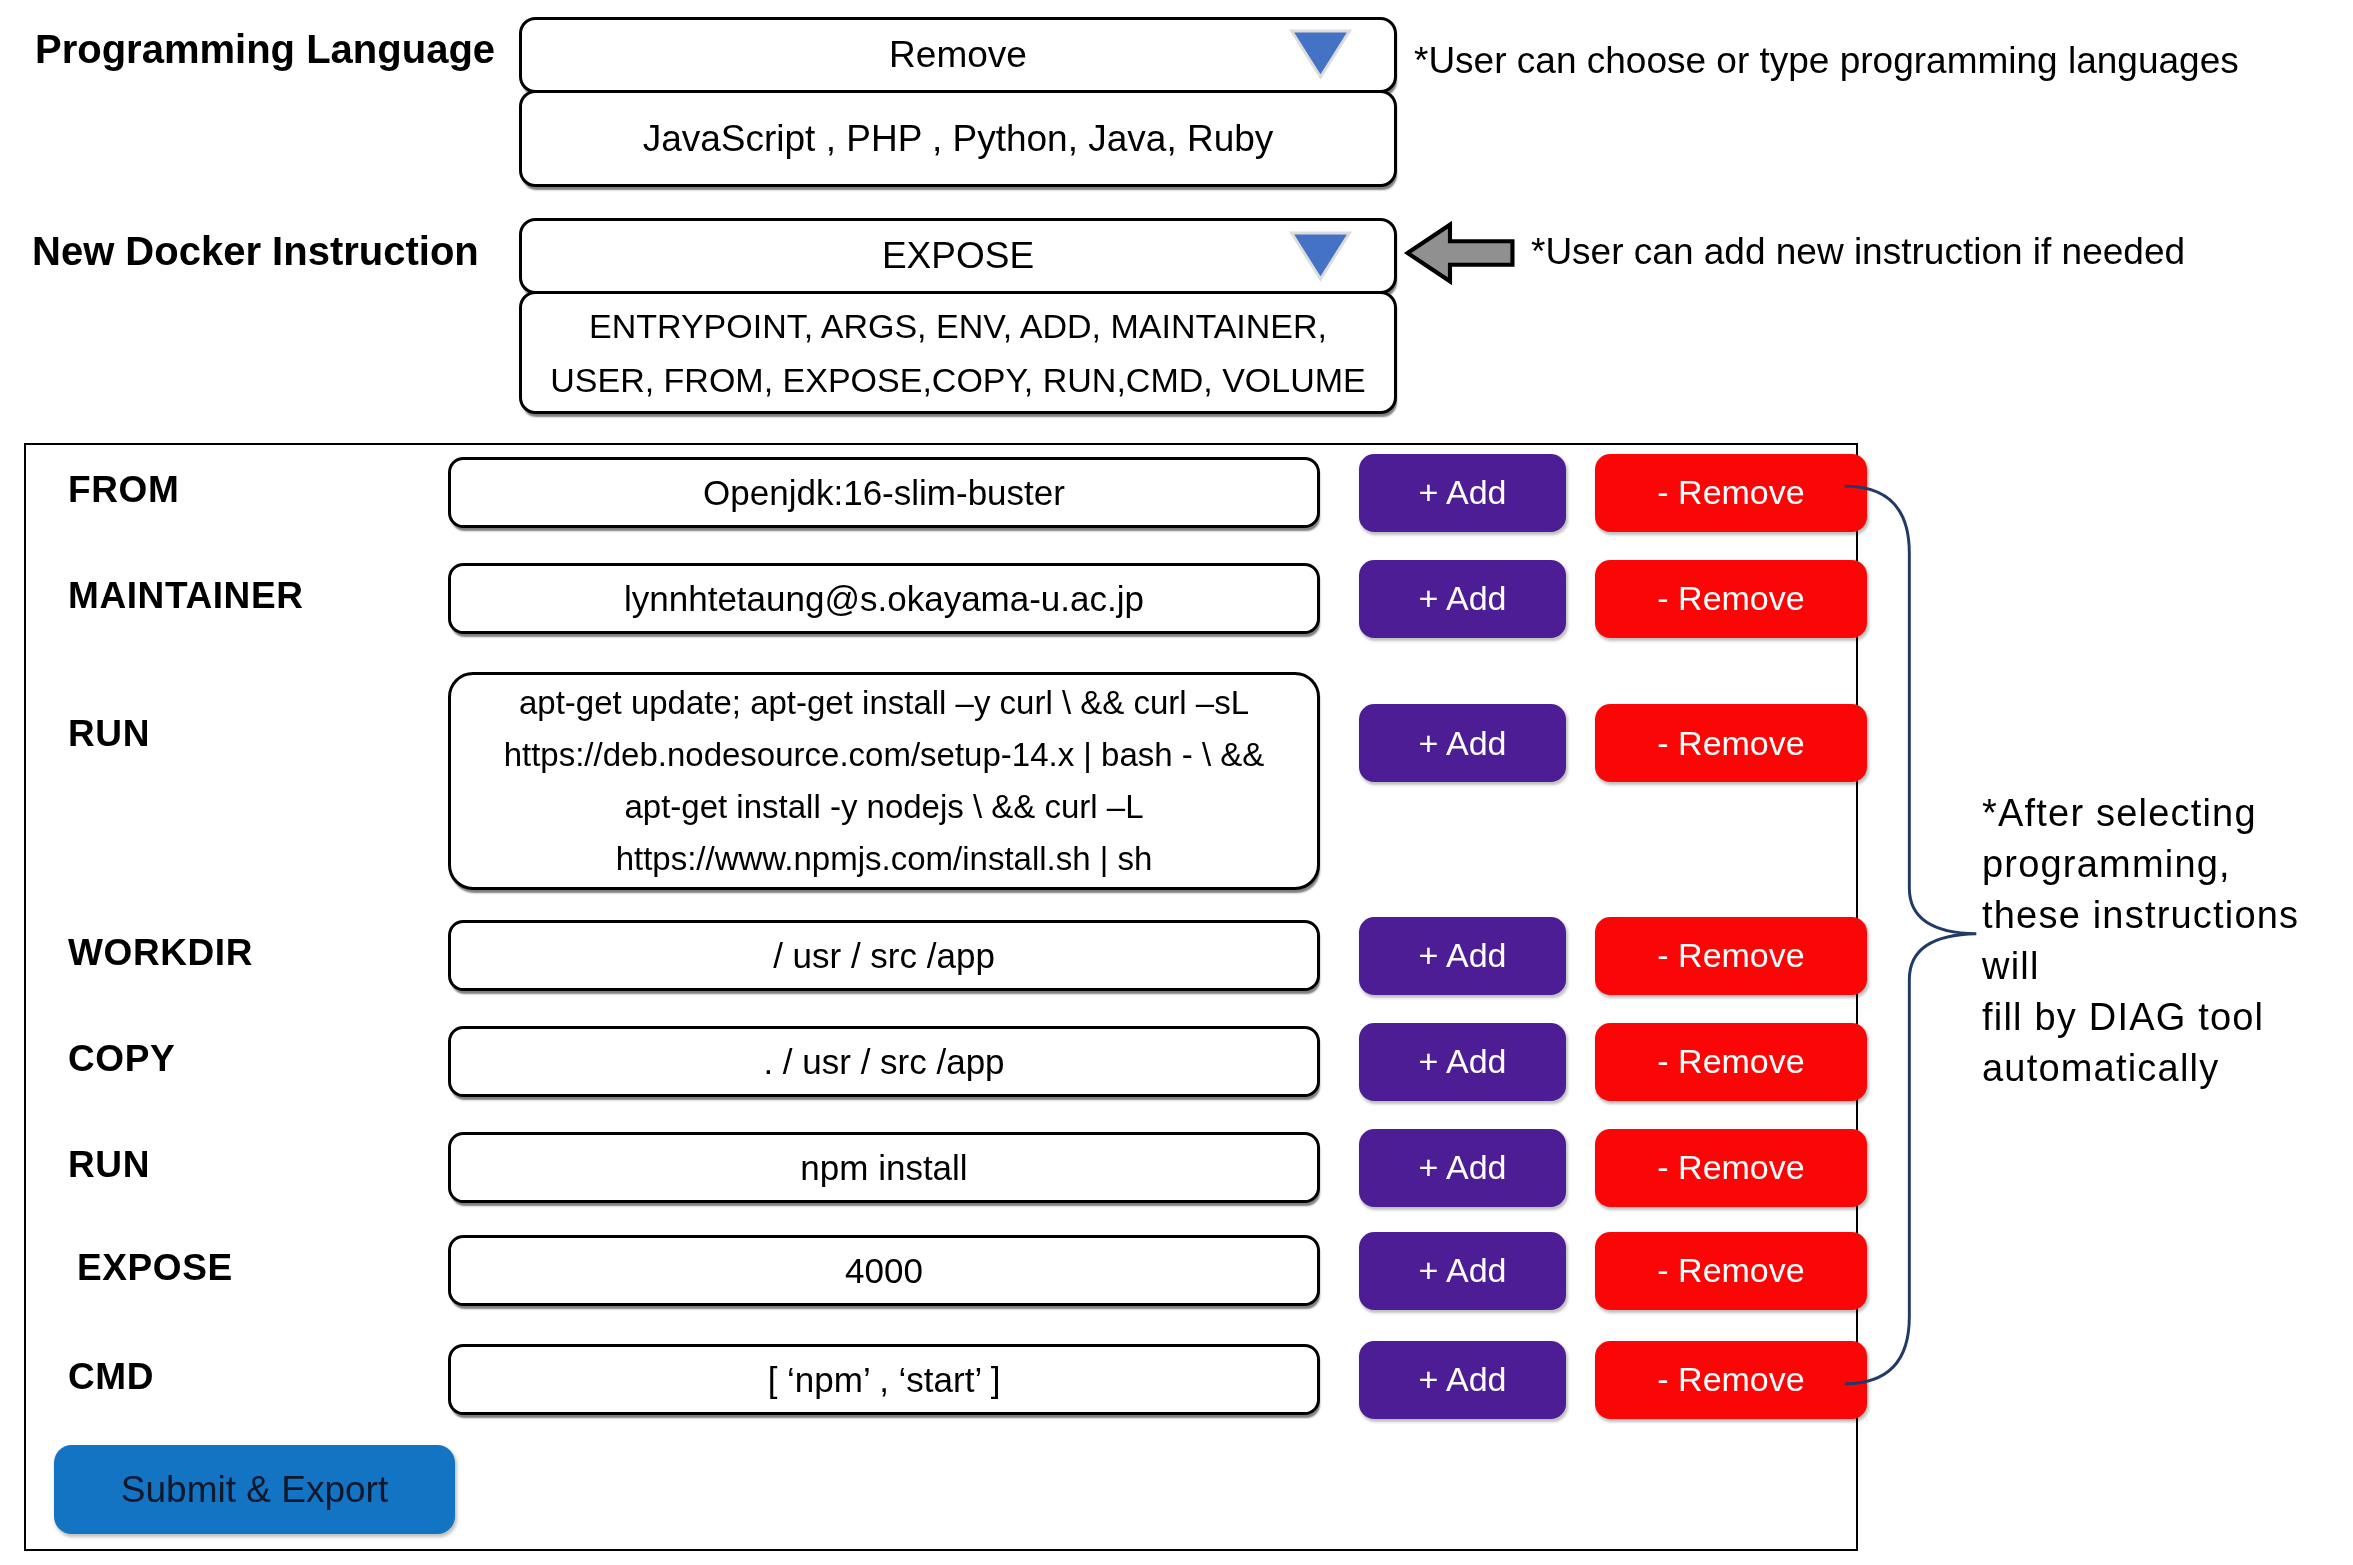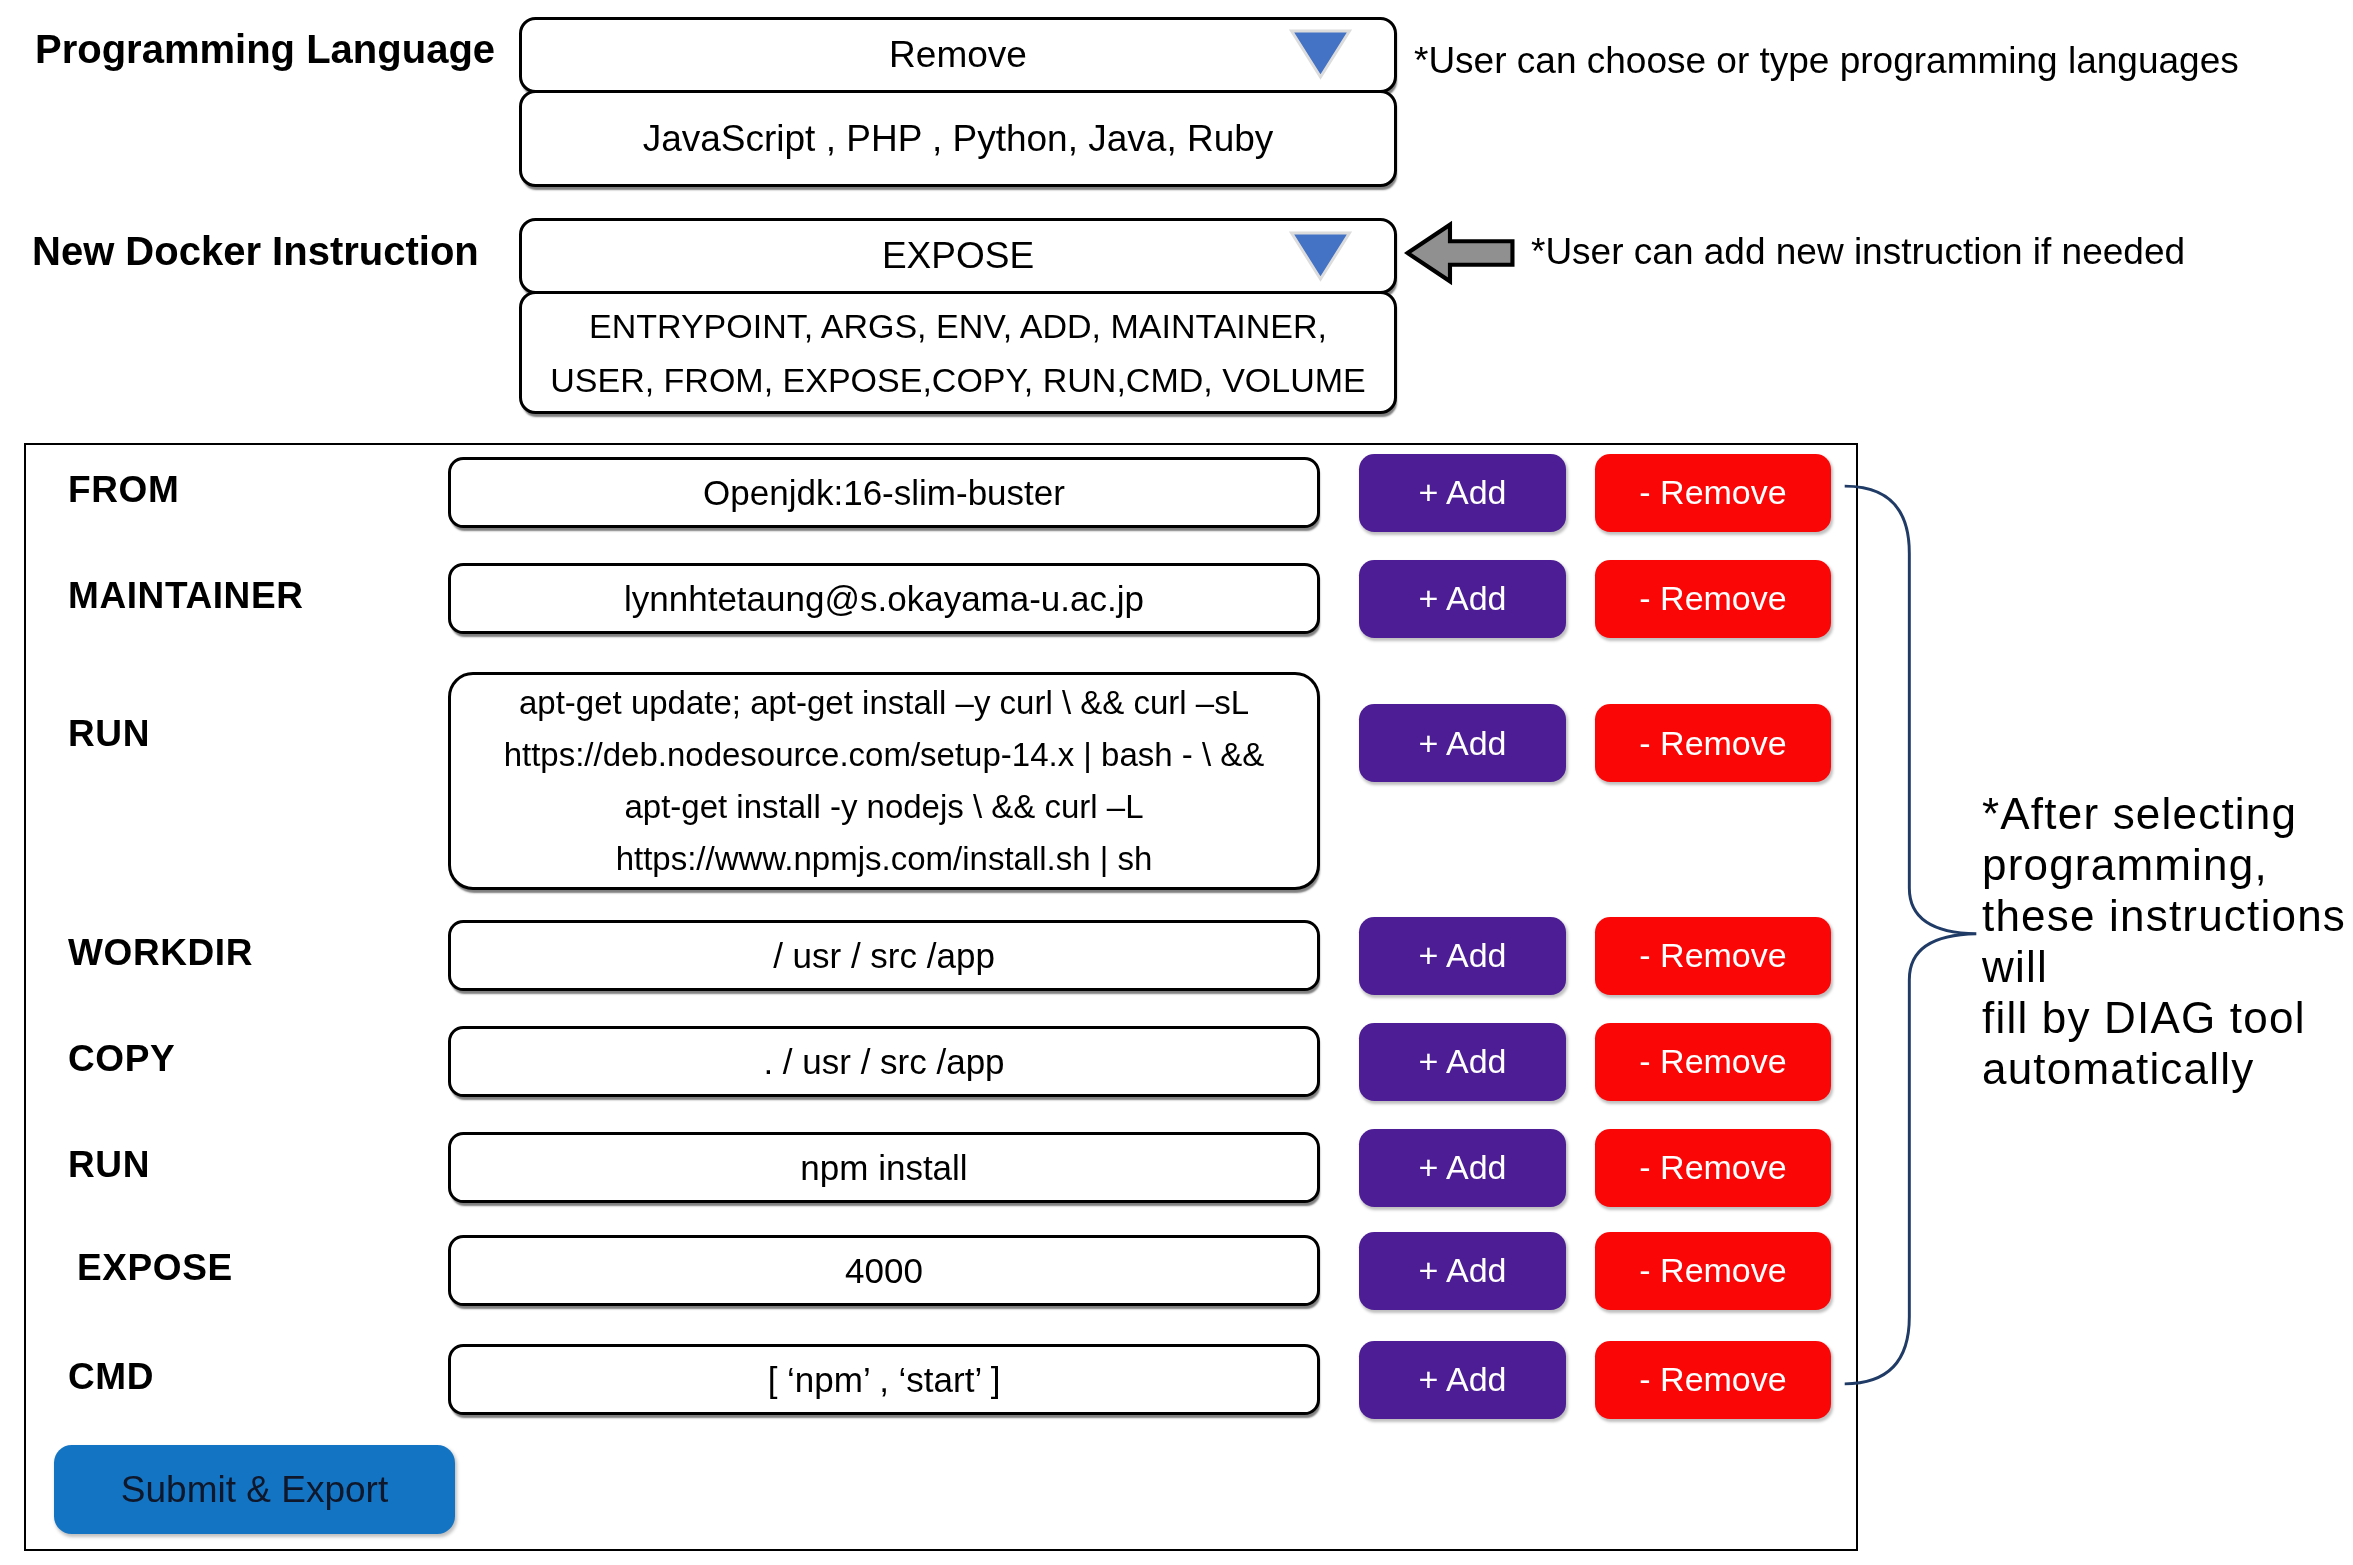--- a/index.html
+++ b/index.html
@@ -48,30 +48,30 @@
   .row.tall .rfield{height:218px;border-radius:25px;font-size:33px;line-height:52px;padding:4px 31px;}
   .row.tall .rlabel{top:41px;}
   .btn{
     position:absolute;top:-3.5px;height:78px;border:none;border-radius:15.3px;
     color:#fff;display:flex;align-items:center;justify-content:center;
     font-family:inherit;font-size:34px;cursor:pointer;
     box-shadow:1.2px 2.9px 2.9px rgba(0,0,0,0.25);
   }
   .row.tall .btn{top:32px;}
   .btn.add{left:1359px;width:207px;background:#4c1d95;}
-  .btn.rem{left:1595px;width:236px;background:#fb0606;}
+  .btn.rem{left:1595px;width:272px;background:#fb0606;}
   .submit-btn{
     position:absolute;left:54px;top:1445px;width:401px;height:89px;
     background:#1474c4;color:#0f172a;border:none;border-radius:17.7px;
     display:flex;align-items:center;justify-content:center;
     font-family:inherit;font-size:37px;cursor:pointer;
     box-shadow:1.2px 2.9px 3.5px rgba(0,0,0,0.25);
   }
   .right-note{
-    position:absolute;left:1982px;top:788px;font-size:44px;line-height:51px;
+    position:absolute;left:1982px;top:788px;font-size:38px;line-height:51px;
     letter-spacing:1.2px;white-space:pre-line;
   }
   svg{display:block;}
 </style>
 </head>
 <body>
 
 <div class="top-label" style="left:35px;top:26.5px;">Programming Language</div>
 
 <div class="box" style="left:519px;top:16.5px;width:872px;height:70px;">

